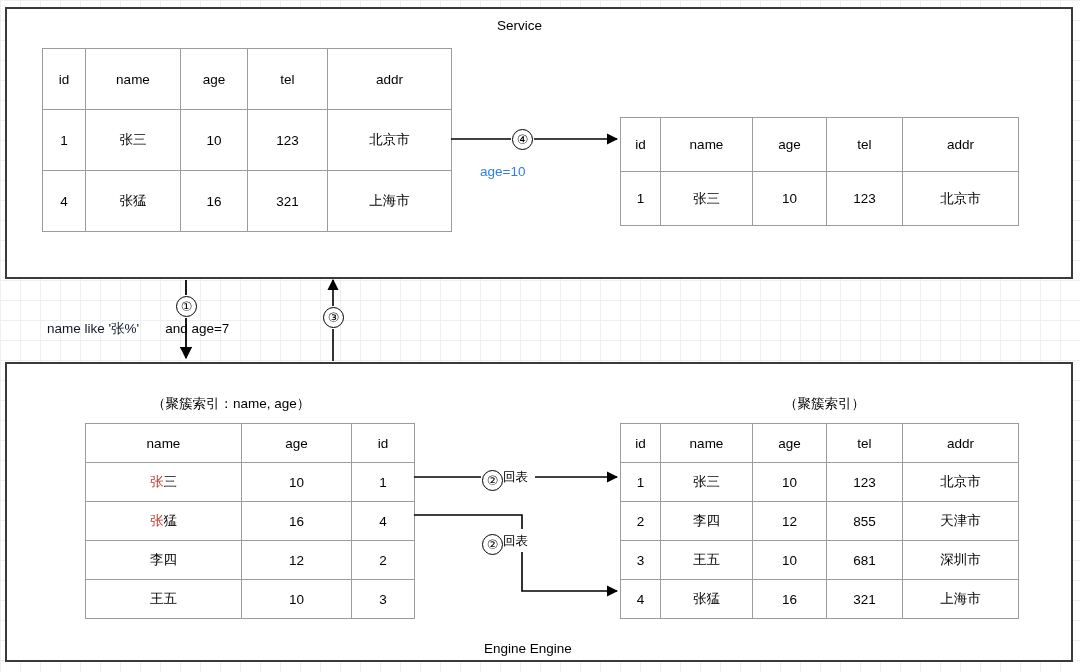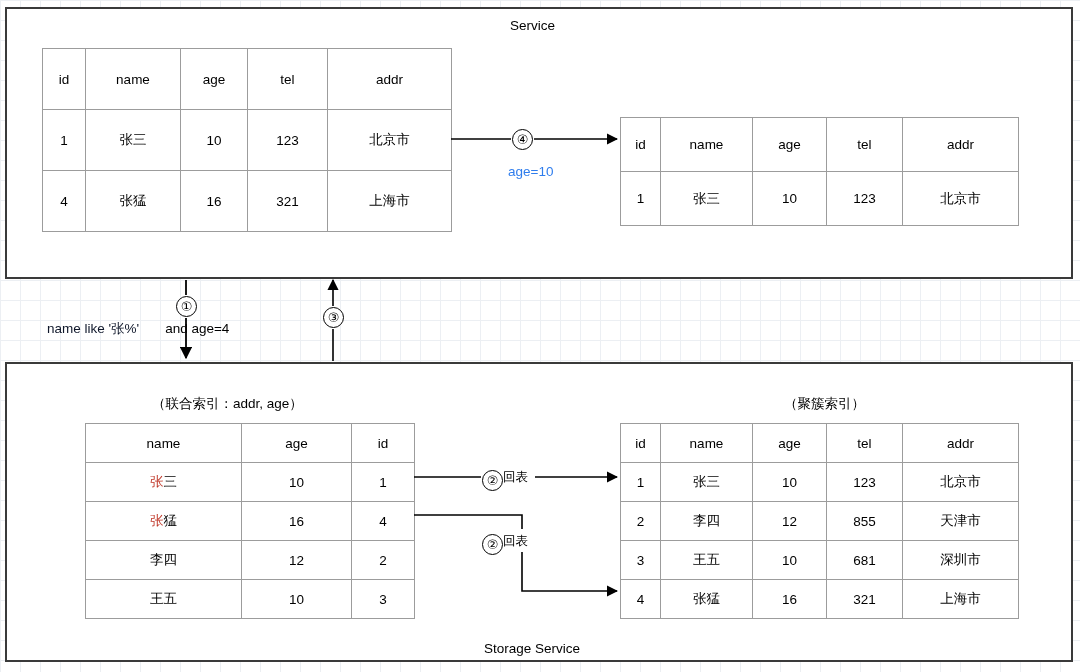--- a/index.html
+++ b/index.html
@@ -40,21 +40,21 @@
   }
   #service-panel { left: 5px;  top: 7px;   width: 1068px; height: 272px; }
   #storage-panel { left: 5px;  top: 362px; width: 1068px; height: 300px; }
 
   .panel-title {
     position: absolute;
     font-size: 13.5px;
     color: #000;
     white-space: nowrap;
   }
-  #service-title { left: 510px; top: 18px; }
+  #service-title { left: 497px; top: 18px; }
   #storage-title { left: 484px; top: 641px; }
 
   
   .dtable {
     position: absolute;
     border-collapse: collapse;
     background: #86efac;
     table-layout: fixed;
   }
   .dtable td, .dtable th {
@@ -103,21 +103,21 @@
     pointer-events: none;
   }
 
   
   .wire-label {
     position: absolute;
     font-size: 13.5px;
     white-space: nowrap;
     background: transparent;
   }
-  #lbl-age10      { left: 508px; top: 164px; color: #2f7ded; }
+  #lbl-age10      { left: 480px; top: 164px; color: #2f7ded; }
   #lbl-where      { left: 47px;  top: 320px; }
   #lbl-huibiao-1  { left: 482px; top: 466px; }
   #lbl-huibiao-2  { left: 482px; top: 530px; }
 
   .circle-num {
     position: absolute;
     width: 21px; height: 21px;
     border: 1.4px solid #000;
     border-radius: 50%;
     background: #fff;
@@ -191,23 +191,23 @@
       <td>1</td>
       <td>张三</td>
       <td>10</td>
       <td>123</td>
       <td>北京市</td>
     </tr>
   </tbody>
 </table>
 
 <div class="panel" id="storage-panel"></div>
-<div class="panel-title" id="storage-title">Storage Service</div>
-
-<div class="tcap" id="cap-secondary">（联合索引：addr, age）</div>
+<div class="panel-title" id="storage-title">Engine Engine</div>
+
+<div class="tcap" id="cap-secondary">（聚簇索引：name, age）</div>
 
 <table class="dtable" id="tbl-secondary">
   <colgroup>
       <col style="width:156px">
       <col style="width:110px">
       <col style="width:63px">
     </colgroup>
   <tbody>
     <tr>
       <td>name</td>
@@ -319,21 +319,21 @@
   </g>
 </svg>
 
 <div class="circle-num" id="cn-4">④</div>
 <div class="circle-num" id="cn-1">①</div>
 <div class="circle-num" id="cn-3">③</div>
 
 <div class="wire-label" id="lbl-age10">age=10</div>
 
 <div class="wire-label" id="lbl-where">
-  <span style="color:#0f172a">name like '张%'</span><span style="display:inline-block;width:26px"></span><span>and age=4</span>
+  <span style="color:#0f172a">name like '张%'</span><span style="display:inline-block;width:26px"></span><span>and age=7</span>
 </div>
 
 <div class="wire-label" id="lbl-huibiao-1">
   <span class="circle-num" style="position:relative;left:0;top:4px;display:inline-block">②</span><span style="font-size:12.5px">回表</span>
 </div>
 
 <div class="wire-label" id="lbl-huibiao-2">
   <span class="circle-num" style="position:relative;left:0;top:4px;display:inline-block">②</span><span style="font-size:12.5px">回表</span>
 </div>
 

